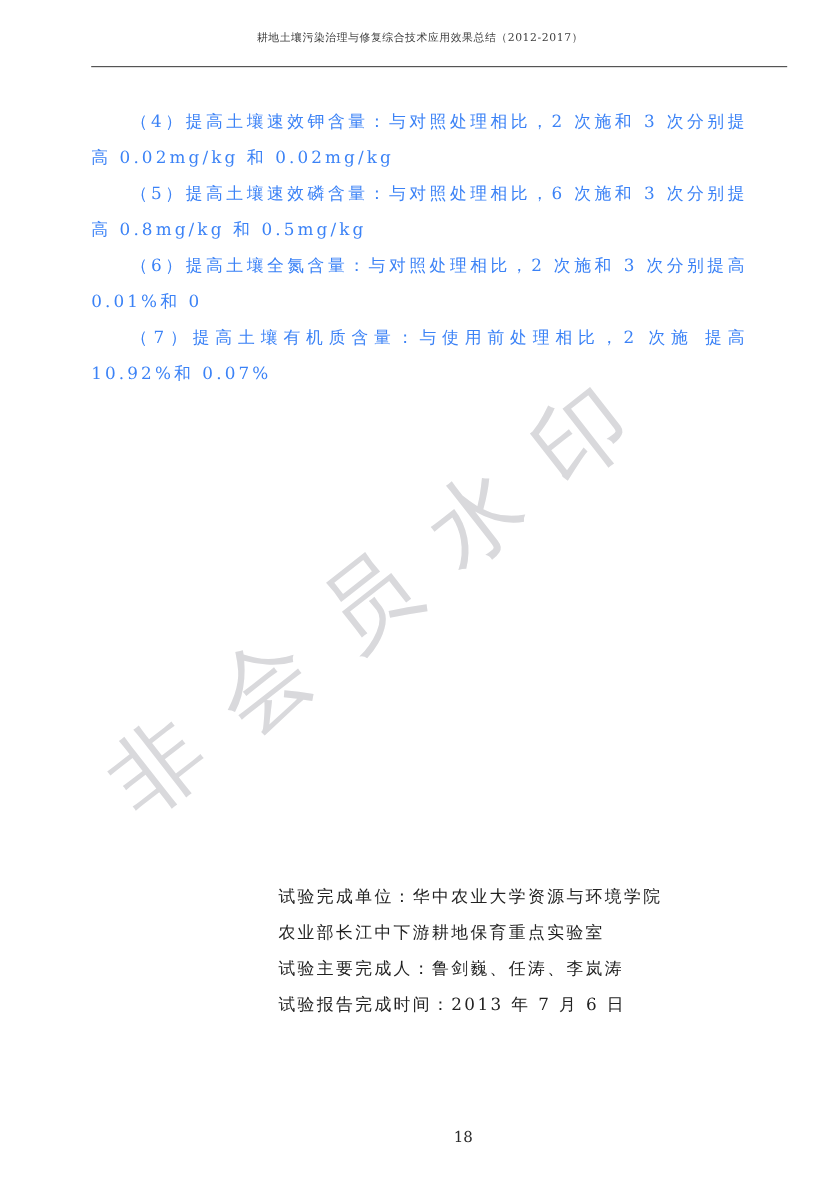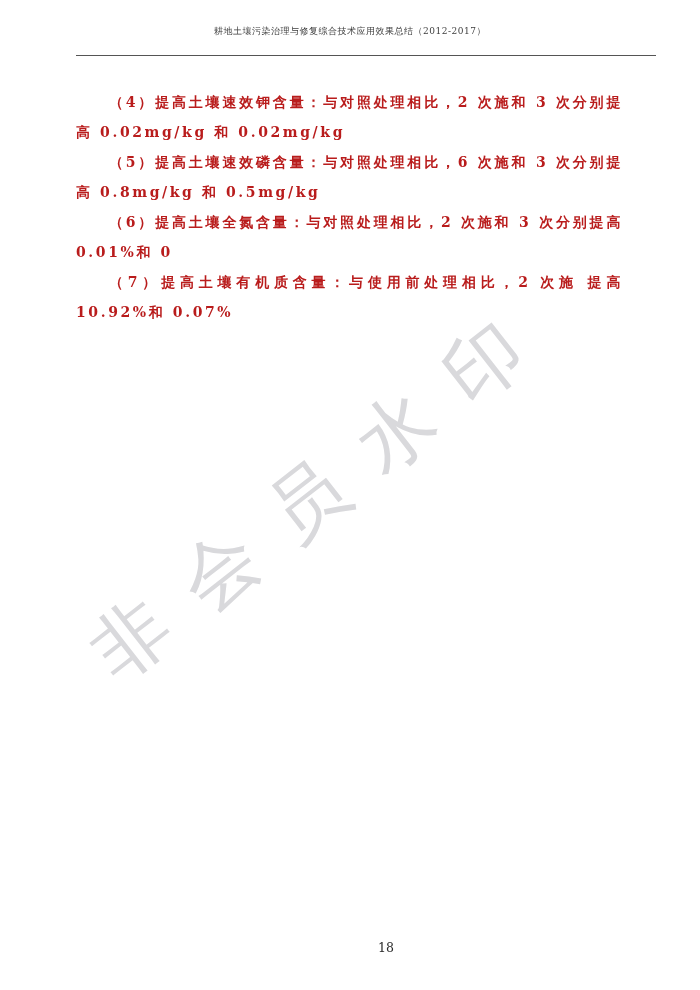--- a/index.html
+++ b/index.html
@@ -54,23 +54,22 @@
   }
   .content {
     position: absolute;
     top: 87px;
     left: 76px;
     width: 547px;
     font-size: 14px;
     line-height: 30px;
     letter-spacing: 2.6px;
     text-align: justify;
-    color: #b91c1c;
+    color: #3b82f6;
     z-index: 1;
-    font-weight: bold;
   }
   .content p {
     margin: 0;
     text-indent: 33px;
   }
   .credits {
     position: absolute;
     top: 733px;
     left: 232px;
     font-size: 14px;
@@ -101,16 +100,22 @@
 
   <div class="header-rule"></div>
 
   <div class="content">
     <p>（4）提高土壤速效钾含量：与对照处理相比，2 次施和 3 次分别提高 0.02mg/kg 和 0.02mg/kg</p>
     <p>（5）提高土壤速效磷含量：与对照处理相比，6 次施和 3 次分别提高 0.8mg/kg 和 0.5mg/kg</p>
     <p>（6）提高土壤全氮含量：与对照处理相比，2 次施和 3 次分别提高 0.01%和 0</p>
     <p>（7）提高土壤有机质含量：与使用前处理相比，2 次施  提高 10.92%和 0.07%</p>
   </div>
 
+  <div class="credits">
+    <div>试验完成单位：华中农业大学资源与环境学院</div>
+    <div>农业部长江中下游耕地保育重点实验室</div>
+    <div>试验主要完成人：鲁剑巍、任涛、李岚涛</div>
+    <div>试验报告完成时间：2013 年 7 月 6 日</div>
+  </div>
 
   <div class="page-number">18</div>
 
 </div>
 
 </body></html>

